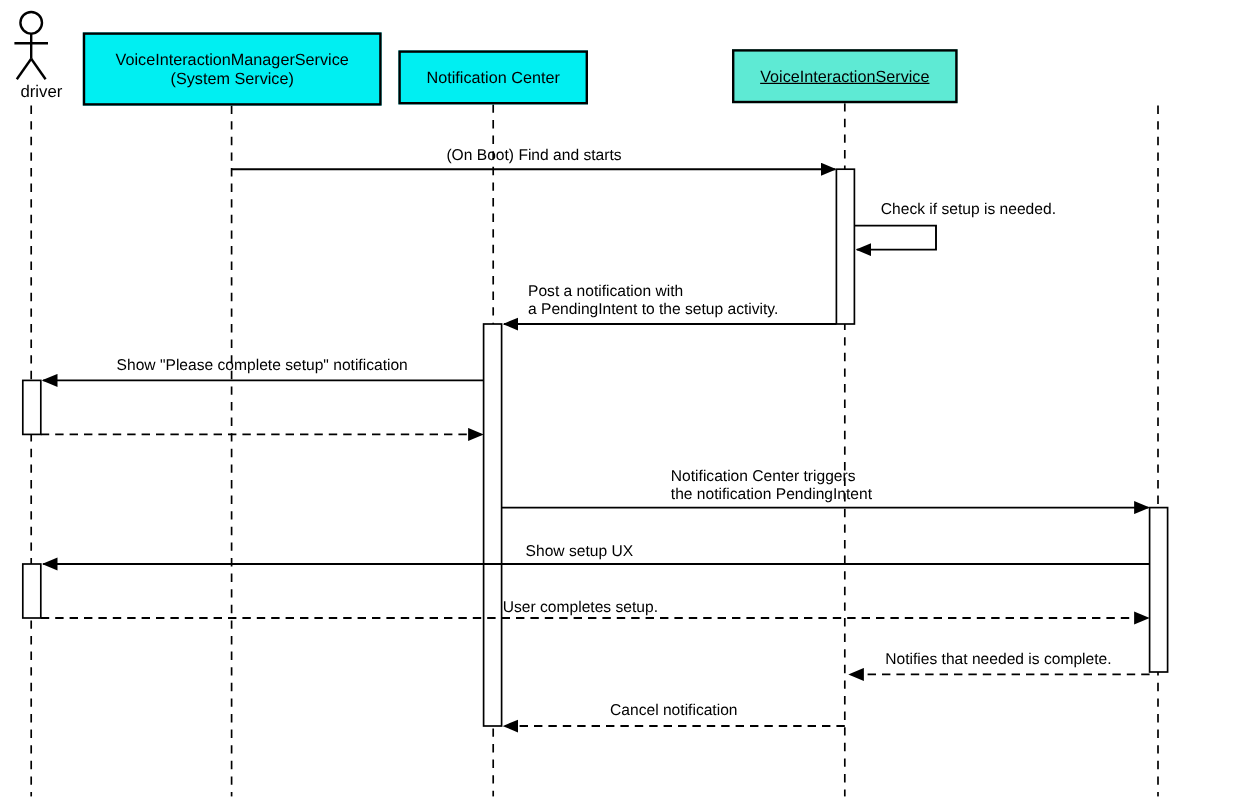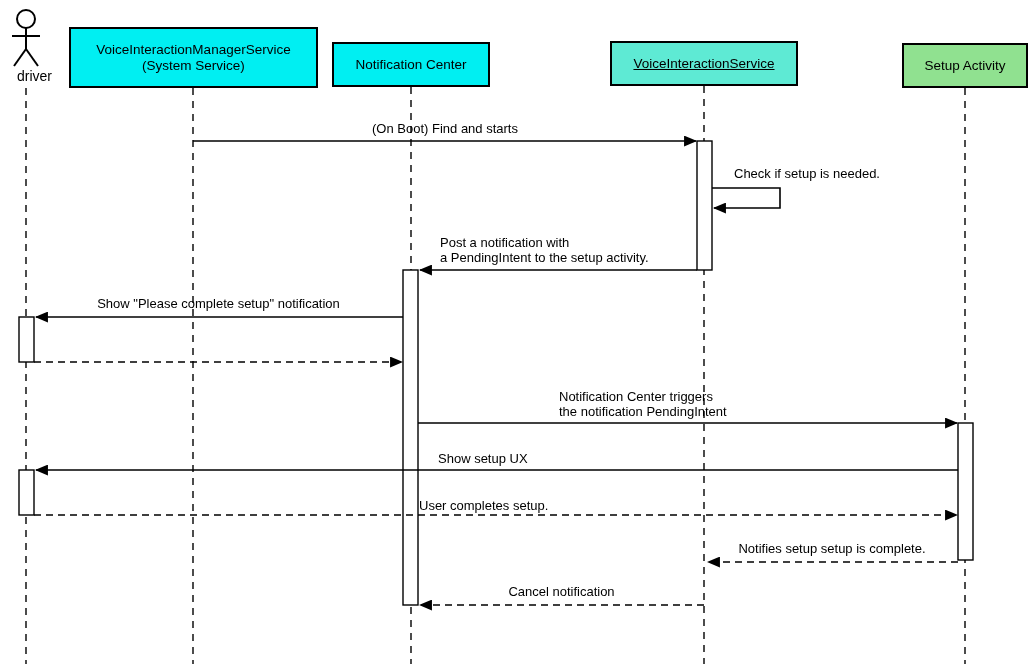--- a/index.html
+++ b/index.html
@@ -71,36 +71,35 @@
 
   <div class="actor-label" style="left:0px; top:68px; width:52px;">driver</div>
 
   <div class="pbox" style="left: 69px; top: 27px; width: 249px; height: 61px; background-color: rgb(0, 239, 242);">VoiceInteractionManagerService
 (System Service)</div>
 
   <div class="pbox" style="left: 332px; top: 42px; width: 158px; height: 45px; background-color: rgb(0, 239, 242);">Notification Center</div>
 
   <div class="pbox" style="left: 610px; top: 41px; width: 188px; height: 45px; background-color: #5eead4; text-decoration: underline;">VoiceInteractionService</div>
 
-  <div class="pbox" style="left: 902px; top: 43px; width: 126px; height: 45px; background-color: rgb(144, 225, 144);">Setup Activity</div>
 
   <div class="msg center" style="left:193px; top:122px; width:504px;">(On Boot) Find and starts</div>
 
   <div class="msg" style="left:734px; top:167px;">Check if setup is needed.</div>
 
   <div class="msg" style="left:440px; top:236px;">Post a notification with
 a PendingIntent to the setup activity.</div>
 
   <div class="msg center" style="left:34px; top:297px; width:369px;">Show "Please complete setup" notification</div>
 
 
   <div class="msg" style="left:559px; top:390px;">Notification Center triggers
 the notification PendingIntent</div>
 
   <div class="msg" style="left:438px; top:452px;">Show setup UX</div>
 
   <div class="msg" style="left:419px; top:499px;">User completes setup.</div>
 
-  <div class="msg center" style="left:706px; top:542px; width:252px;">Notifies setup setup is complete.</div>
+  <div class="msg center" style="left:706px; top:542px; width:252px;">Notifies that needed is complete.</div>
 
   <div class="msg center" style="left:418px; top:585px; width:287px;">Cancel notification</div>
 
 </div>
 
 </body></html>

